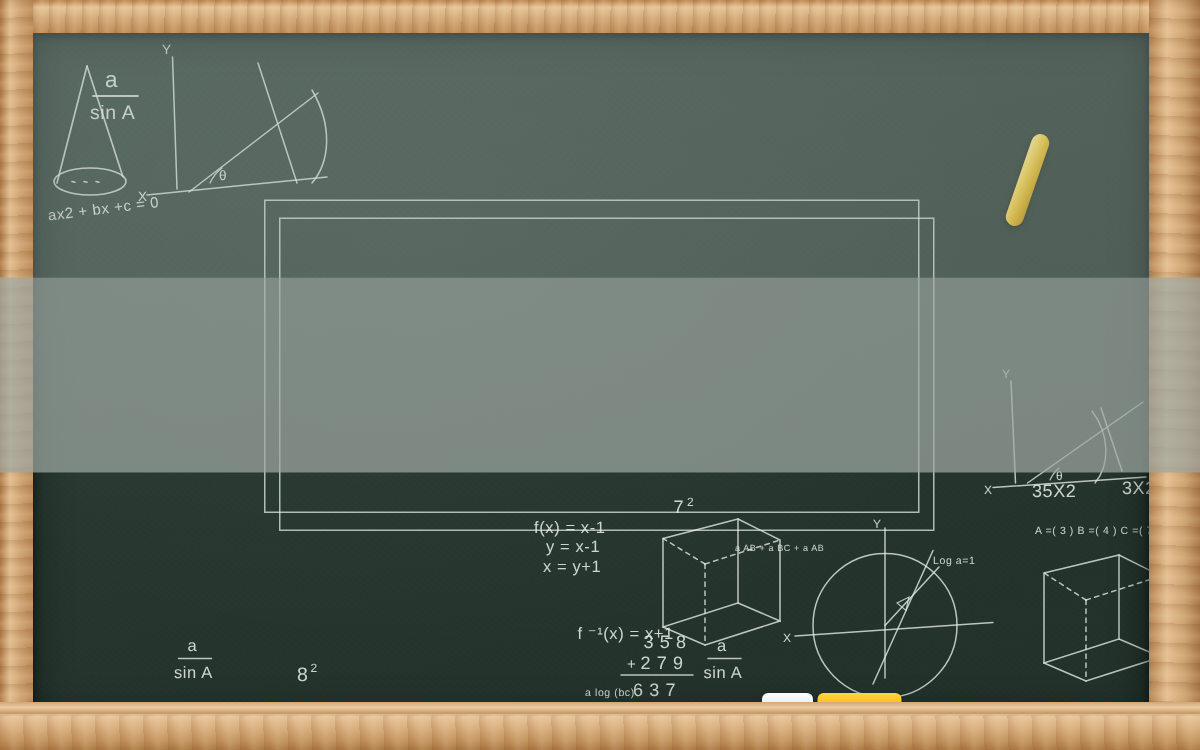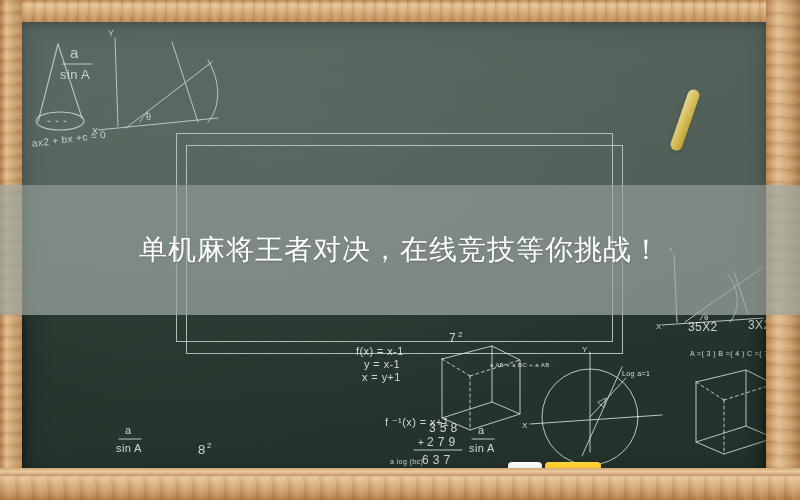--- a/index.html
+++ b/index.html
@@ -270,15 +270,14 @@
   <div class="chalk-gold-diag"></div>
   <div class="chalk-stick chalk-white"></div>
   <div class="chalk-stick chalk-yellow"></div>
 
   <div class="ledge-lip"></div>
   <div class="ledge"></div>
 
   <div class="top-veil"></div>
 
   <div class="banner"></div>
-  <div class="headline">单机麻将王者对决，在线竞技等你挑战！</div>
 
 </div>
 
 </body></html>

